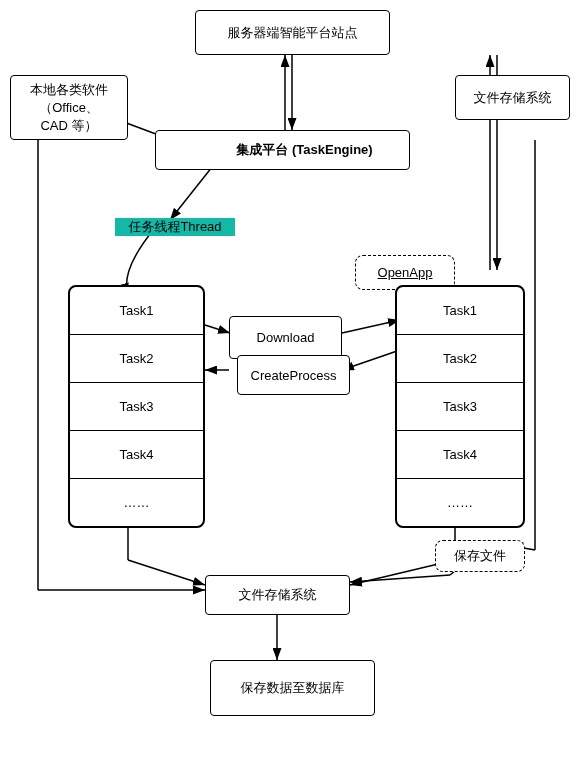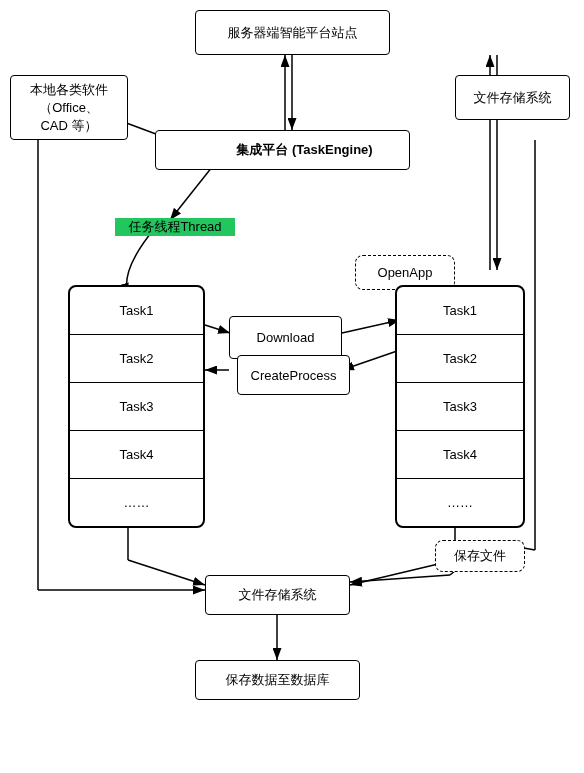--- a/index.html
+++ b/index.html
@@ -61,21 +61,21 @@
       top: 0;
       left: 0;
       width: 584px;
       height: 773px;
       pointer-events: none;
     }
     .label {
       position: absolute;
       font-size: 13px;
       text-align: center;
-      background: #22c55e;
+      background: #14b8a6;
     }
   </style>
 </head>
 <body>
 
 <div class="diagram">
 
   <svg class="arrows">
 
     <defs>
@@ -168,21 +168,21 @@
   </div>
 
   <div class="box rounded" style="left:229px; top:316px; width:113px; height:43px;">
     <span>Download</span>
   </div>
 
   <div class="box rounded" style="left:229px; top:355px; width:113px; height:40px;margin-left:8px;">
     <span>CreateProcess</span>
   </div>
 
-  <div class="box dashed" style="left:355px; top:255px; width:100px; height:35px;">
+  <div class="box dashed" style="left:355px; top:255px; width:100px; height:35px;text-decoration:underline;">
     <span>OpenApp</span>
   </div>
 
   <div class="task-list" style="left:395px; top:285px; width:130px;">
     <div class="task-item">
       <span>Task1</span>
     </div>
     <div class="task-item">
       <span>Task2</span>
     </div>
@@ -198,17 +198,17 @@
   </div>
 
   <div class="box dashed" style="left:435px; top:540px; width:90px; height:32px;">
     <span>保存文件</span>
   </div>
 
   <div class="box rounded" style="left:205px; top:575px; width:145px; height:40px;">
     <span>文件存储系统</span>
   </div>
 
-  <div class="box rounded" style="left:195px; top:660px; width:165px; height:40px;">
+  <div class="box rounded" style="left:210px; top:660px; width:165px; height:56px;">
     <span>保存数据至数据库</span>
   </div>
 
 </div>
 
 </body></html>

